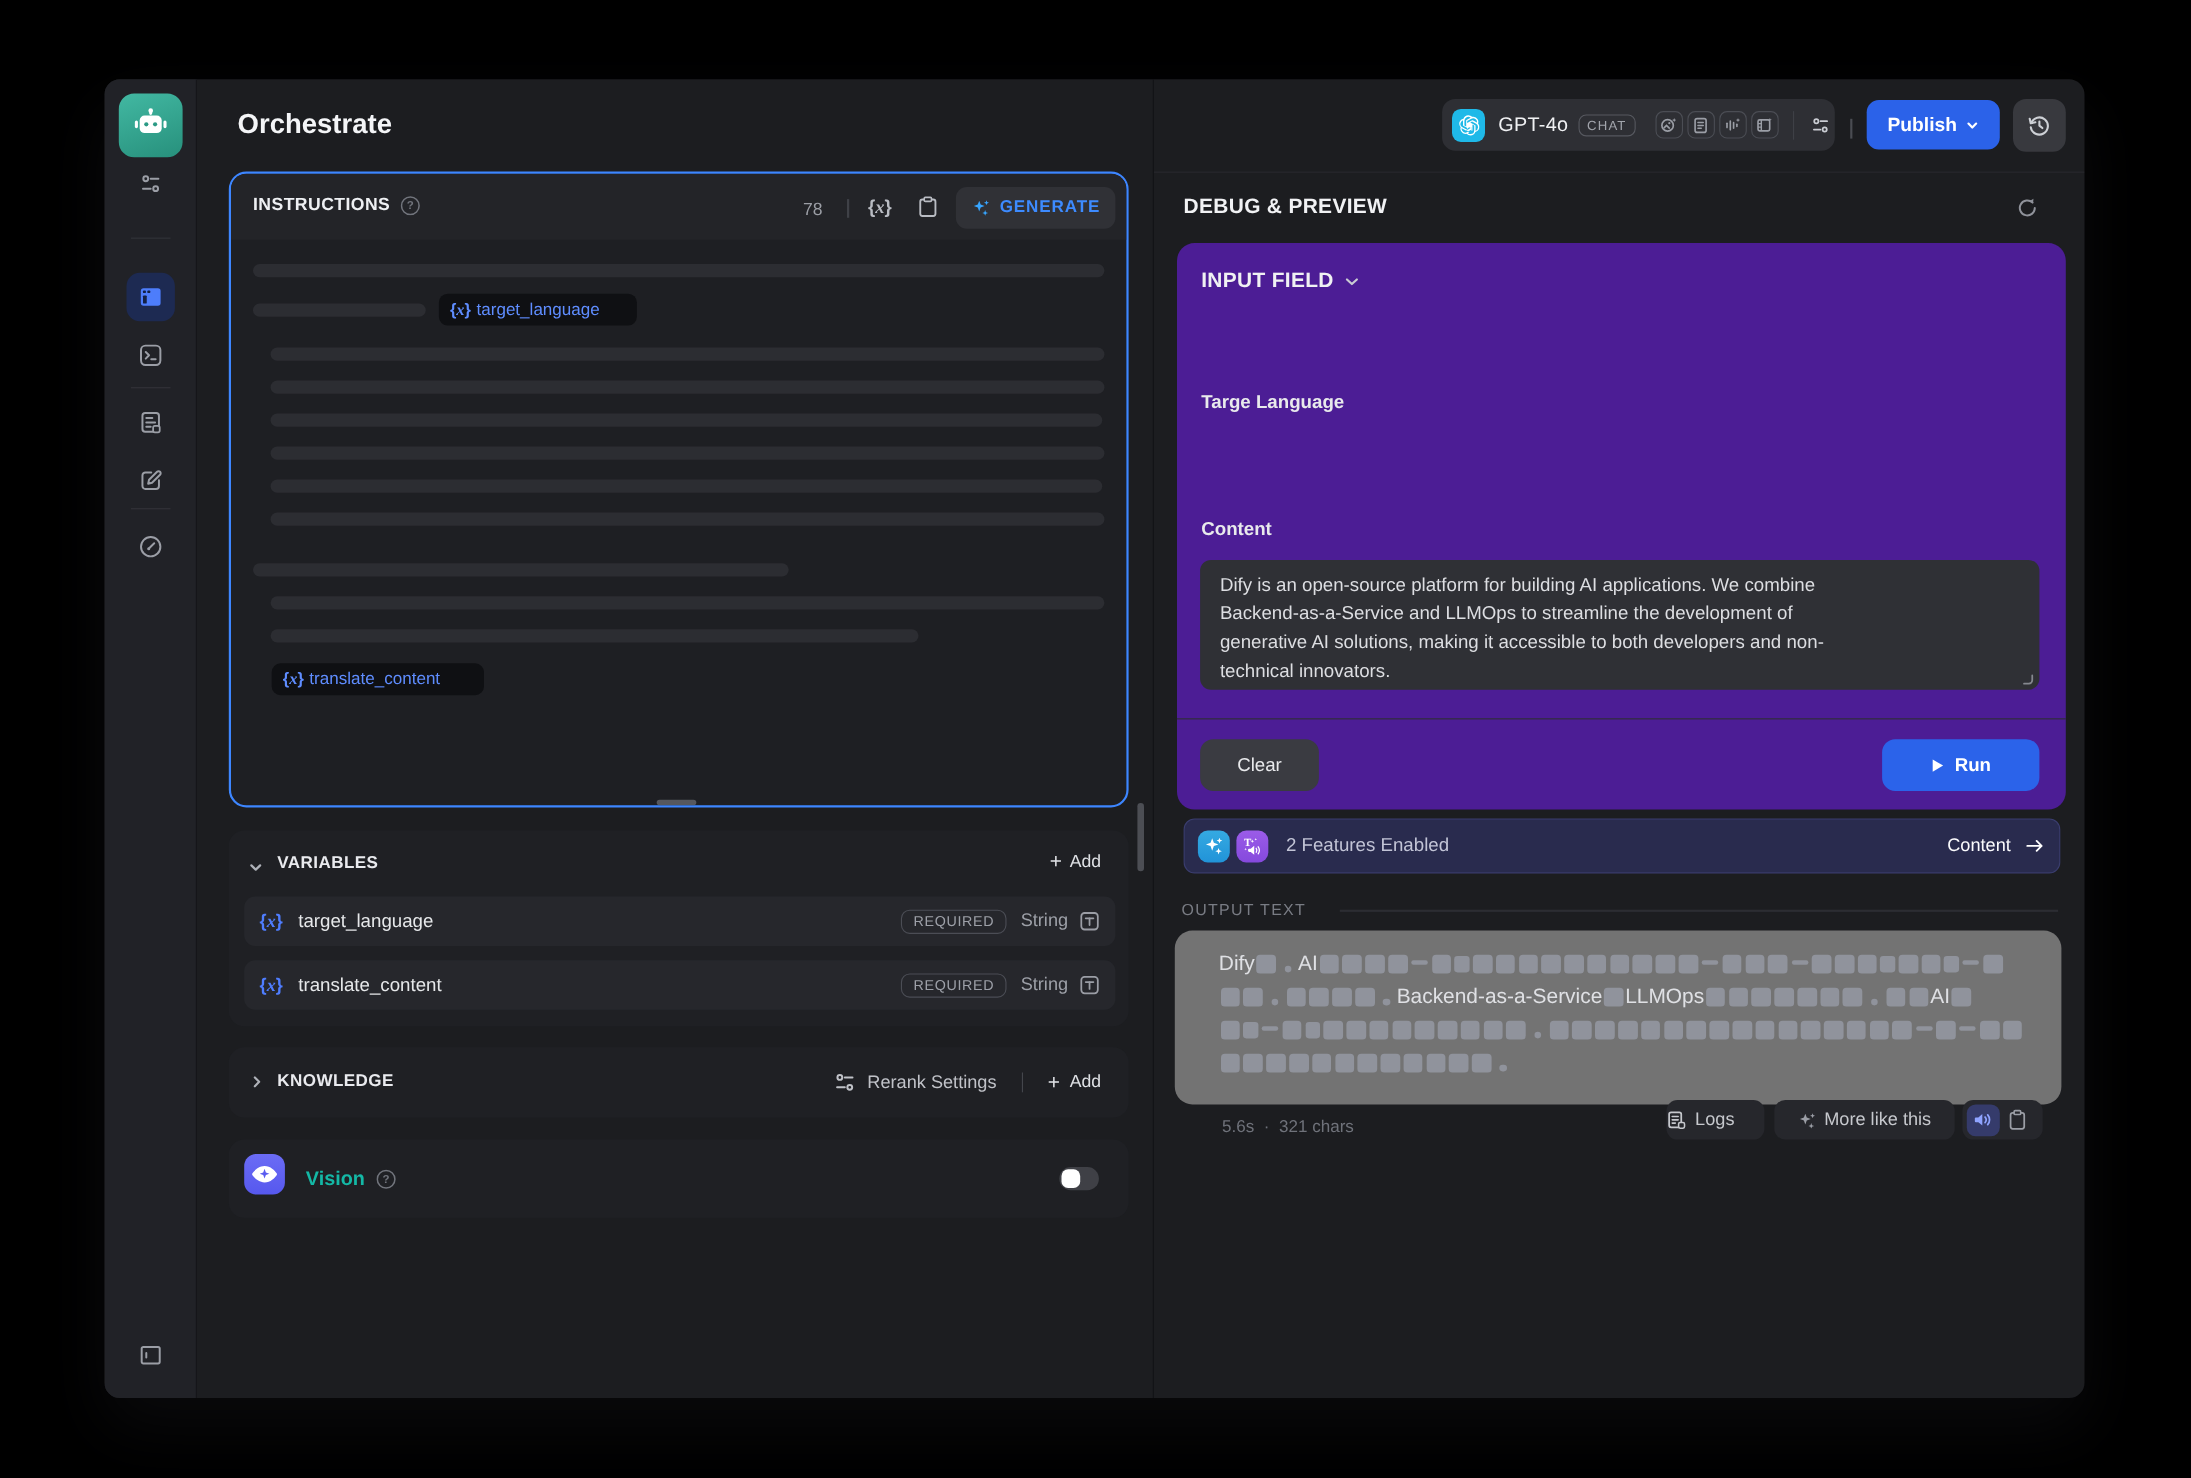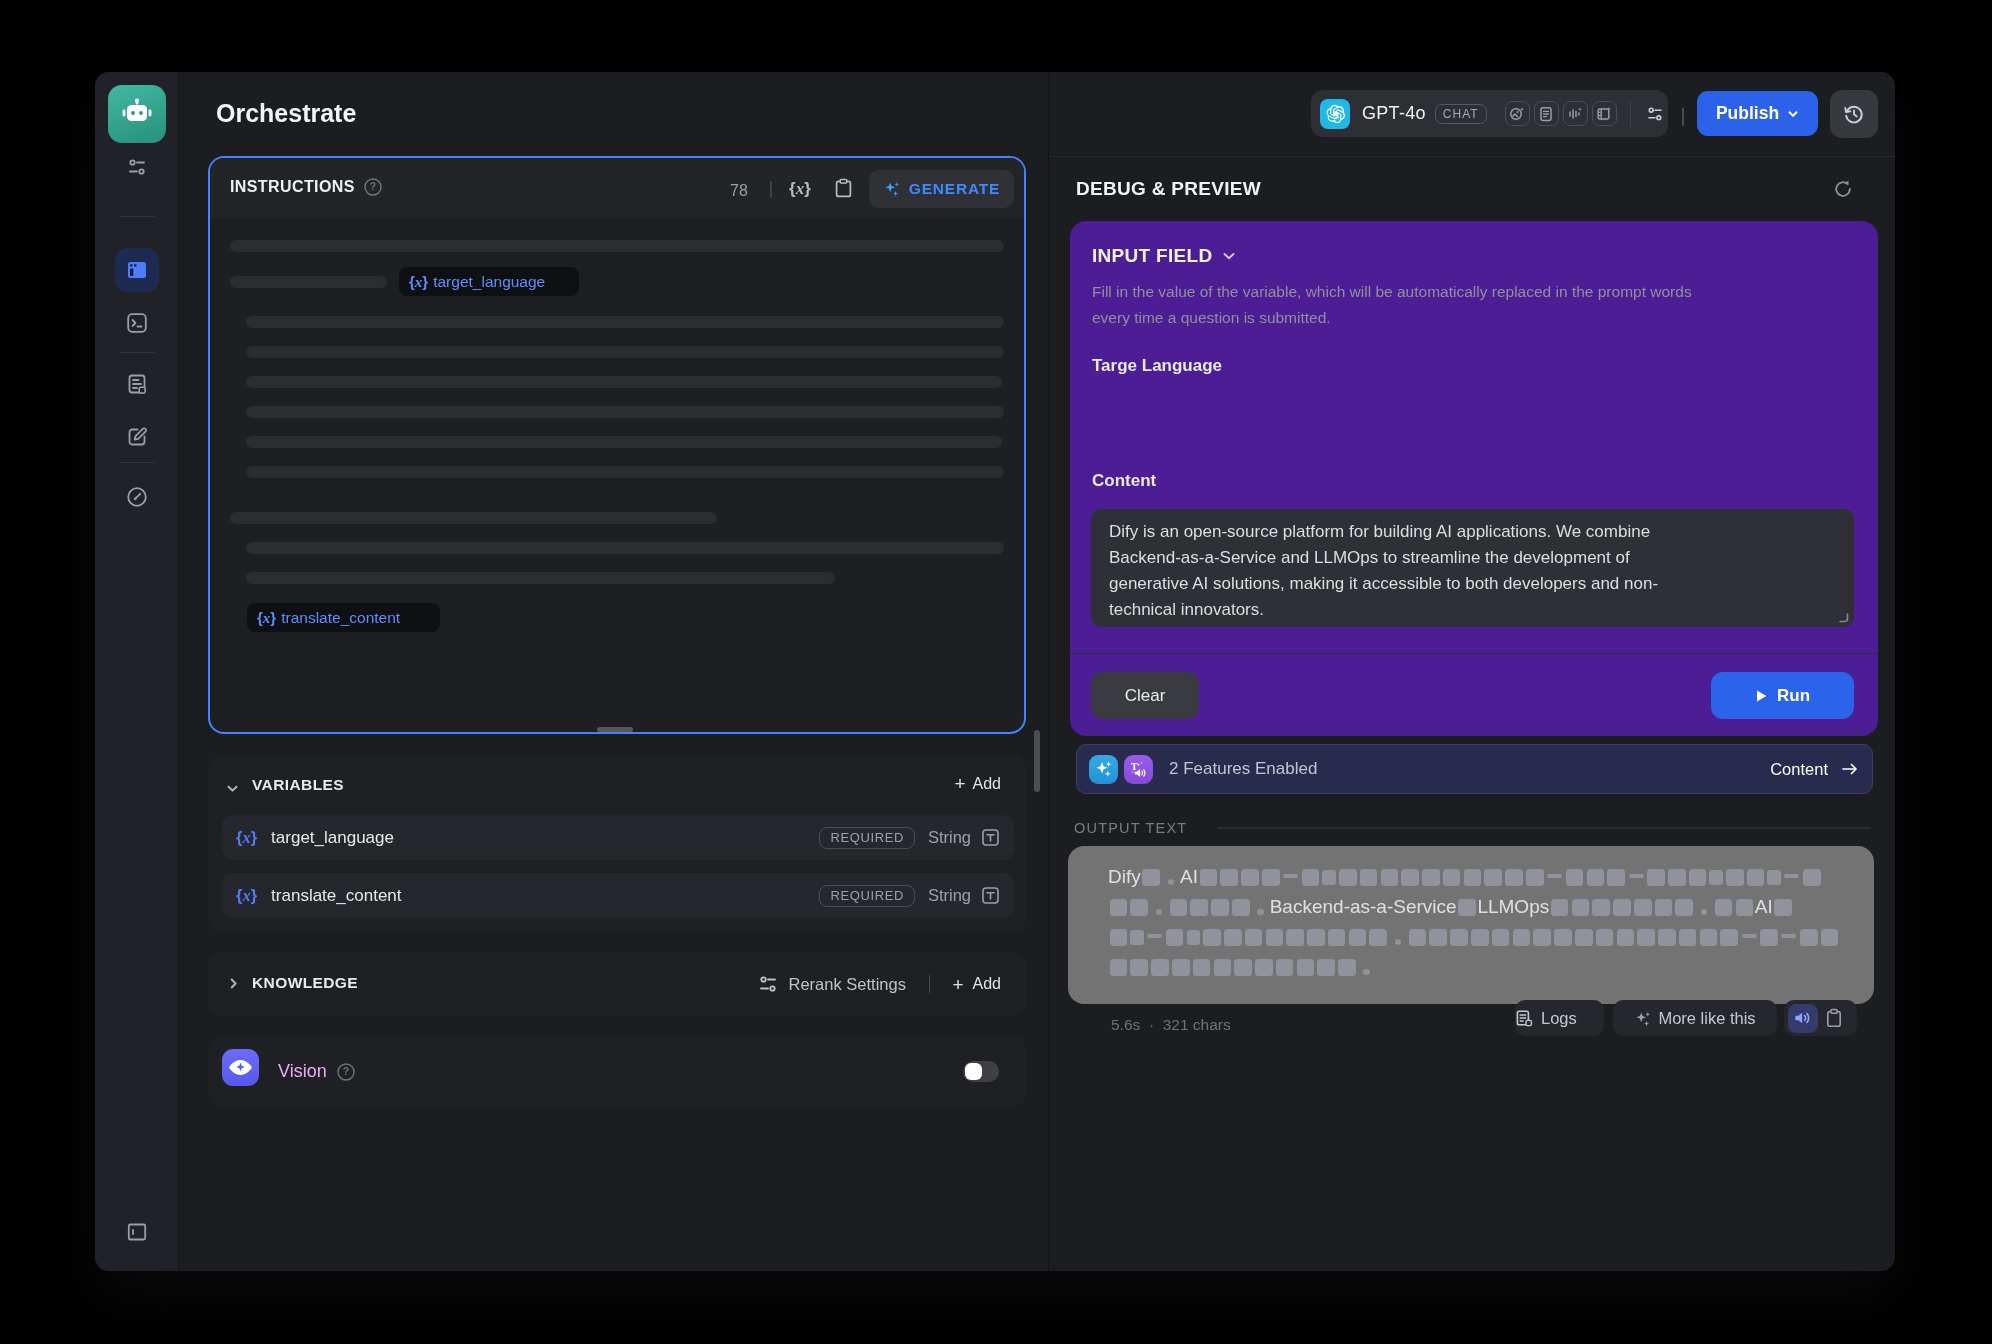--- a/index.html
+++ b/index.html
@@ -264,21 +264,21 @@
   </div>
 
   <div class="card" style="left:113px;top:964px;width:818px;height:71px;">
     <div class="abs flex" style="left:14px;top:13px;width:37px;height:37px;border-radius:11px;background:linear-gradient(180deg,#6b6cf5,#5658ee);justify-content:center;">
         <svg class="" width="27" height="27" viewBox="0 0 27 27" fill="none">
 <path d="M13.5 6.1c5.5 0 9.3 4.2 11 6.6.4.5.4 1.1 0 1.6-1.7 2.4-5.5 6.6-11 6.6s-9.3-4.2-11-6.6a1.35 1.35 0 0 1 0-1.6c1.7-2.4 5.5-6.6 11-6.6z" fill="#fff"></path>
 <path d="M13.5 8.6l1.2 3.2 3.2 1.2-3.2 1.2-1.2 3.2-1.2-3.2-3.2-1.2 3.2-1.2z" fill="#5a5cf0"></path>
 </svg>
       </div>
     <div class="abs flex" style="left:70px;top:0;height:71px;gap:10px;">
-      <span style="font-size:18px;font-weight:400;color:#f0abfc;">Vision</span>
+      <span style="font-size:18px;font-weight:700;color:#14b8a6;">Vision</span>
         <svg class="" width="18" height="18" viewBox="0 0 18 18" fill="none">
 <circle cx="9.0" cy="9.0" r="8.0" stroke="#71747c" stroke-width="1.4"></circle>
 <text x="9.0" y="12.4" text-anchor="middle" font-family="Liberation Sans" font-size="10.44" font-weight="700" fill="#71747c">?</text>
 </svg>
     </div>
     <div class="abs" style="right:27px;top:25px;width:36px;height:21px;border-radius:11px;background:#3f4046;">
       <div class="abs" style="left:2px;top:2px;width:17px;height:17px;border-radius:6px;background:#fff;"></div>
     </div>
   </div>
 
@@ -292,21 +292,20 @@
 </svg>
     </div>
 
   <div class="abs" style="left:975px;top:149px;width:808px;height:515px;background:#4c1d95;border-radius:16px;">
     <div class="abs flex" style="left:22px;top:24px;gap:10px;">
       <span style="font-size:19px;font-weight:700;color:#f0f1f3;letter-spacing:.3px;">INPUT FIELD</span>
         <svg class="" width="14" height="14" viewBox="0 0 14 14" fill="none">
           <path d="M2.5 5.04 L7.0 9.24 L11.5 5.04" stroke="#c9ccd2" stroke-width="2" stroke-linecap="round" stroke-linejoin="round" fill="none"></path>
         </svg>
     </div>
-    <div class="abs" style="left:22px;top:58px;font-size:15.5px;color:#8f929b;line-height:26px;">Fill in the value of the variable, which will be automatically replaced in the prompt words<br>every time a question is submitted.</div>
     <div class="abs" style="left:22px;top:135px;font-size:17px;font-weight:700;color:#e9eaec;">Targe Language</div>
     <div class="abs" style="left:22px;top:250px;font-size:17px;font-weight:700;color:#e9eaec;">Content</div>
     <div class="abs" style="left:21px;top:288px;width:763px;height:118px;background:#2f3035;border-radius:10px;padding:10px 18px;font-size:17px;line-height:26px;color:#dddee2;">Dify is an open-source platform for building AI applications. We combine<br>Backend-as-a-Service and LLMOps to streamline the development of<br>generative AI solutions, making it accessible to both developers and non-<br>technical innovators.<div class="abs" style="right:4px;bottom:3px;">
           <svg class="" width="14" height="14" viewBox="0 0 14 14" fill="none">
             <path d="M11.5 4v4.5a3 3 0 0 1-3 3H4" stroke="#85888f" stroke-width="1.6" stroke-linecap="round" fill="none"></path>
           </svg>
         </div></div>
     <div class="abs" style="left:0;top:432px;width:808px;height:1px;background:#2e2f34;"></div>
     <div class="abs flex" style="left:21px;top:451px;width:108px;height:47px;background:#3a3b41;border-radius:12px;justify-content:center;">
       <span style="font-size:17px;color:#e9eaec;font-weight:500;">Clear</span>

